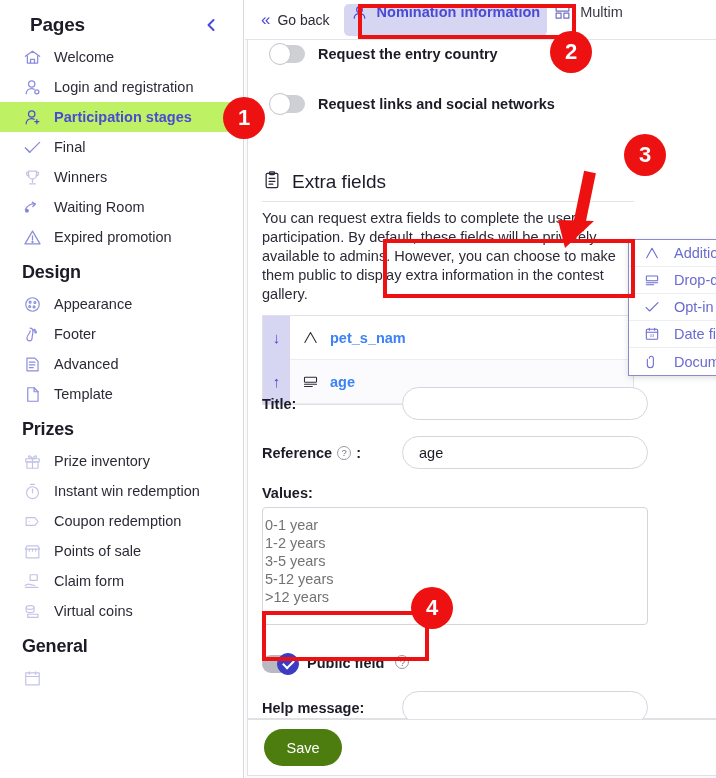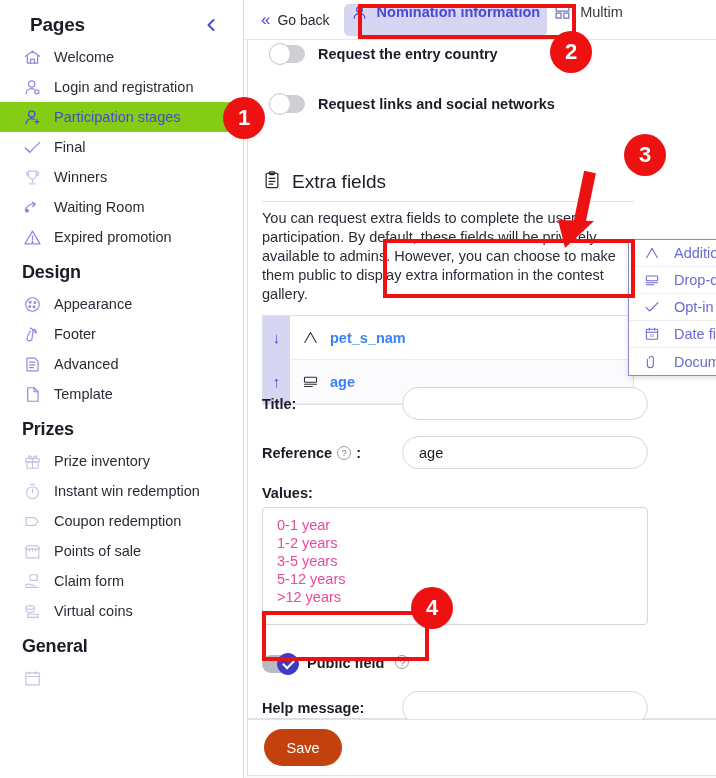--- a/index.html
+++ b/index.html
@@ -41,23 +41,23 @@
   .side-item {
     display: flex; align-items: center; gap: 11px;
     padding: 6px 10px 6px 22px;
     height: 30px;
     font-size: 14.5px; color: #2b2b37;
     cursor: pointer;
     white-space: nowrap;
   }
   .side-item .ic { width: 21px; height: 21px; flex: 0 0 21px; display:flex; align-items:center; justify-content:center; }
   .side-item.active {
-    background: #84cc16;
+    background: #bef264;
     color: #4a4ad4;
-    font-weight: normal;
+    font-weight: bold;
     border-radius: 0;
     align-items: center;
   }
   .side-item.active .ic svg { stroke: #4a4ad4; }
   .side-item .ic svg { stroke: #8c8cdd; }
   .side-item.dim .ic svg { stroke: #c3c3e6; }
 
   
   #content {
     position: absolute; left: 245px; top: 0;
@@ -151,33 +151,33 @@
     font-weight: normal;
   }
   .inp {
     flex: 1; height: 33px; border: 1px solid #d5d5dd; border-radius: 17px;
     background: #fff; font-size: 14.5px; color: #1c1c28;
     padding: 0 16px; display: flex; align-items: center;
   }
   .values-lbl { font-size: 14.5px; font-weight: bold; color: #1c1c28; margin-bottom: 6px;}
   .values-box {
     border: 1px solid #d5d5dd; border-radius: 4px; background: #fff;
-    height: 118px; padding: 8px 14px; font-size: 14.5px; color: #ec4899; line-height: 18px;
+    height: 118px; padding: 8px 2px; font-size: 14.5px; color: #737373; line-height: 18px;
   }
   .pub-row { display: flex; align-items: flex-start; gap: 11px; margin-top: 30px; }
   .pub-row .lbl { font-size: 14.5px; font-weight: bold; color: #1c1c28; }
 
   
   #savebar {
     position: absolute; left: 2px; top: 719px; width: 646px; height: 57px;
     background: #fff; border: 1px solid #e0e0e5; border-top: 1px solid #e0e0e5;
     display: flex; align-items: center; padding-left: 16px;
   }
   .savebtn {
-    background: #c2410c; color: #fff; border: none; border-radius: 19px;
+    background: #4d7c0f; color: #fff; border: none; border-radius: 19px;
     height: 37px; width: 78px; font-size: 14.5px; cursor: pointer;
     font-family: "Liberation Sans", sans-serif;
   }
 
   
   #menu {
     position: absolute; left: 383px; top: 239px; width: 252px;
     background: #fff; border: 1px solid #8a8ad0; z-index: 20;
     box-shadow: 0 2px 6px rgba(0,0,0,.13);
   }

